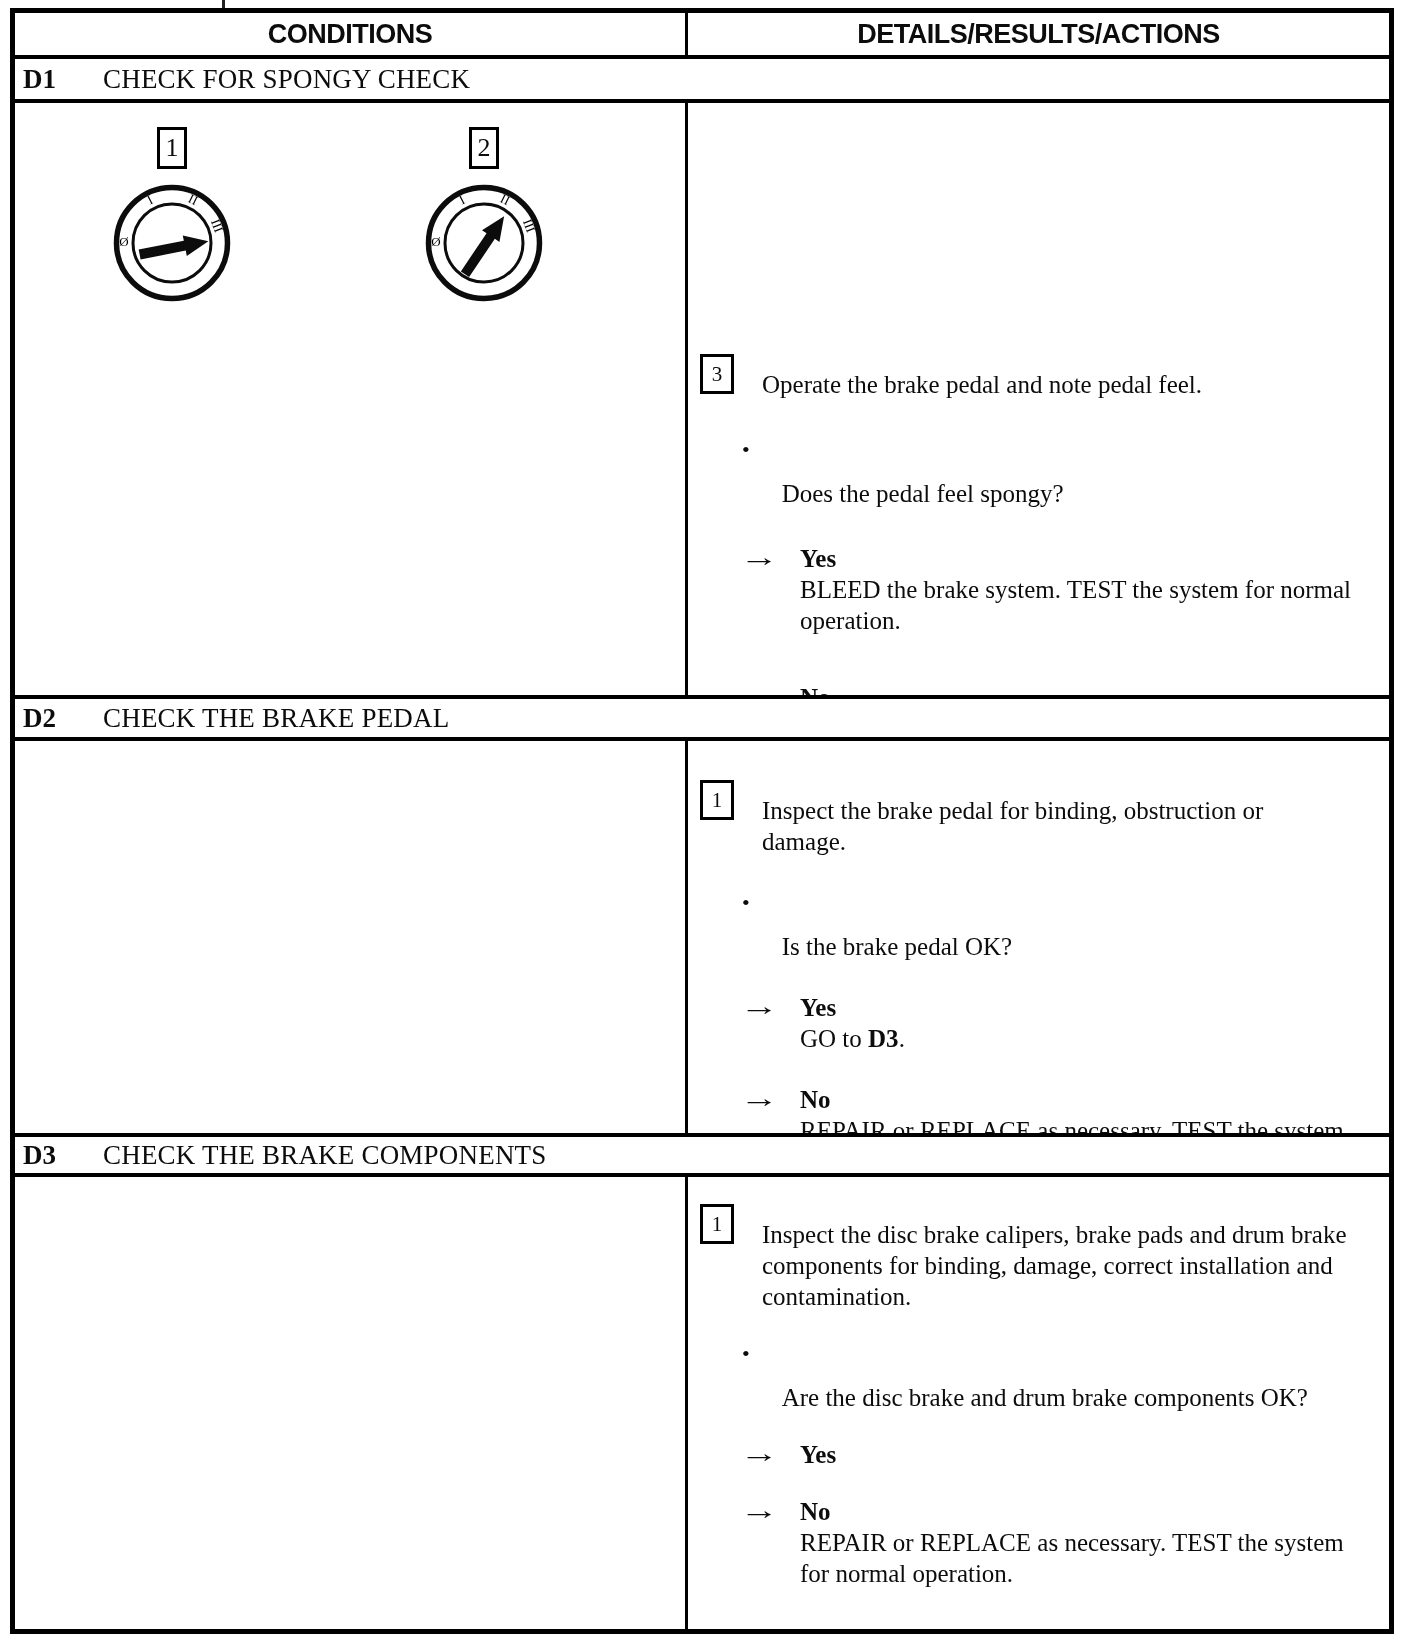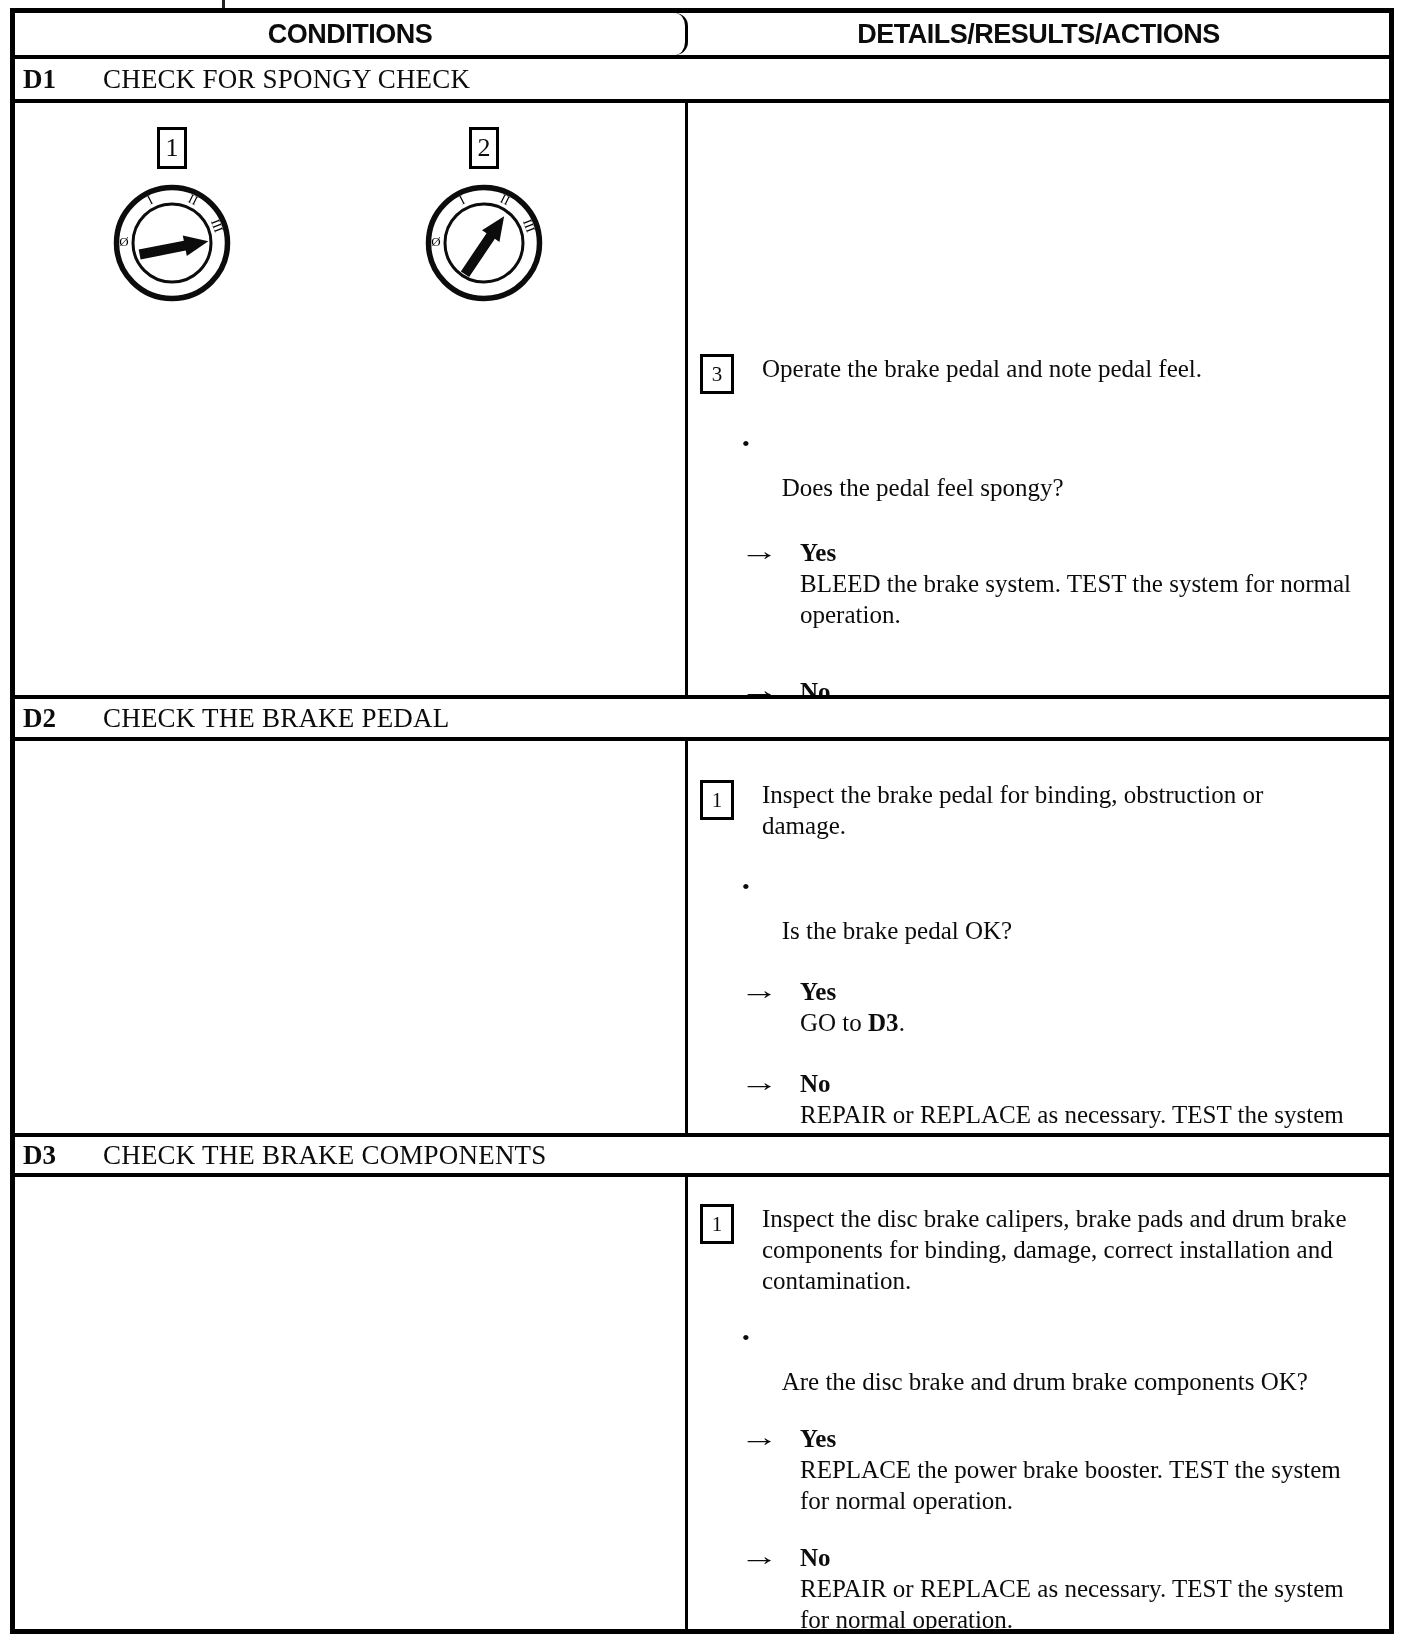--- a/index.html
+++ b/index.html
@@ -6,21 +6,21 @@
   .page{position:relative;width:1408px;height:1644px;background:#ffffff;
         font-family:"Liberation Serif",serif;color:#0c0c0c;overflow:hidden;}
   .artifact{position:absolute;left:222px;top:0;width:3px;height:12px;background:#222;}
   .pinpoint-table{position:absolute;left:10px;top:8px;width:1384px;height:1626px;
         border:5px solid #000;box-sizing:border-box;display:grid;
         grid-template-rows:46px 44px 592px 46px 392px 44px 1fr;}
   .two-col{display:grid;grid-template-columns:673px 1fr;}
   .cell-left{border-right:3px solid #000;box-sizing:border-box;}
   .header-row{border-bottom:4px solid #000;box-sizing:border-box;
         font-family:"Liberation Sans",sans-serif;font-weight:700;font-size:27px;letter-spacing:-0.5px;}
-  .header-row .cell{display:flex;align-items:center;justify-content:center;border-radius:13px;}
+  .header-row .cell{display:flex;align-items:center;justify-content:center;}
   .title-row{border-bottom:4px solid #000;box-sizing:border-box;
         display:flex;align-items:center;padding-left:8px;font-size:27px;gap:16px;}
   .title-row .dlabel{font-weight:700;min-width:64px;}
   .title-row .dtitle{letter-spacing:0.2px;}
   .t-top{border-top:4px solid #000;}
   .body-row{overflow:hidden;}
   
   .figure{position:relative;height:100%;}
   .dial-group{position:absolute;width:124px;display:flex;flex-direction:column;align-items:center;}
   .dial-1{left:95px;top:24px;}
@@ -28,21 +28,21 @@
   .dial-tag{width:24px;height:36px;border:3px solid #000;display:flex;align-items:center;
         justify-content:center;font-size:26px;margin-bottom:12px;}
   
   .details{padding-left:12px;padding-right:14px;font-size:25px;line-height:31px;}
   .pad-d1{padding-top:250px;}
   .pad-d2{padding-top:38px;}
   .pad-d3{padding-top:26px;}
   .step{display:flex;gap:28px;}
   .stepbox{flex:0 0 auto;width:28px;height:34px;border:3px solid #000;display:flex;
         align-items:center;justify-content:center;font-size:21px;margin-top:1px;}
-  .steptext{max-width:585px;}
+  .steptext{max-width:585px;margin-top:16px;}
   .question{display:flex;gap:32px;margin-left:42px;}
   .bullet{flex:0 0 auto;font-size:22px;line-height:31px;}
   .qtext{max-width:600px;margin-top:44px;}
   .result{display:flex;gap:30px;margin-left:40px;}
   .arrow{flex:0 0 auto;font-size:26px;line-height:30px;transform:scaleX(1.5);transform-origin:left;width:30px;}
   .rlabel{font-weight:700;}
   .rtext{max-width:565px;}
   .rtext b{font-weight:700;}
   .mt-34{margin-top:34px;} .mt-30{margin-top:30px;} .mt-26{margin-top:26px;} .mt-46{margin-top:46px;}
   svg text{font-family:"Liberation Serif",serif;}
@@ -171,21 +171,20 @@
           <div class="steptext">Inspect the disc brake calipers, brake pads and drum brake components for binding, damage, correct installation and contamination.</div>
         </div>
         <div class="question mt-26">
           <span class="bullet">•</span>
           <div class="qtext">Are the disc brake and drum brake components OK?</div>
         </div>
         <div class="result mt-26">
           <span class="arrow">→</span>
           <div class="rbody">
             <div class="rlabel">Yes</div>
-            <div class="rtext"><span>REPLACE the power brake booster. TEST the system for normal operation.</span><b></b><span></span></div>
           </div>
         </div>
         <div class="result mt-26">
           <span class="arrow">→</span>
           <div class="rbody">
             <div class="rlabel">No</div>
             <div class="rtext"><span>REPAIR or REPLACE as necessary. TEST the system for normal operation.</span><b></b><span></span></div>
           </div>
         </div>
       </div>

